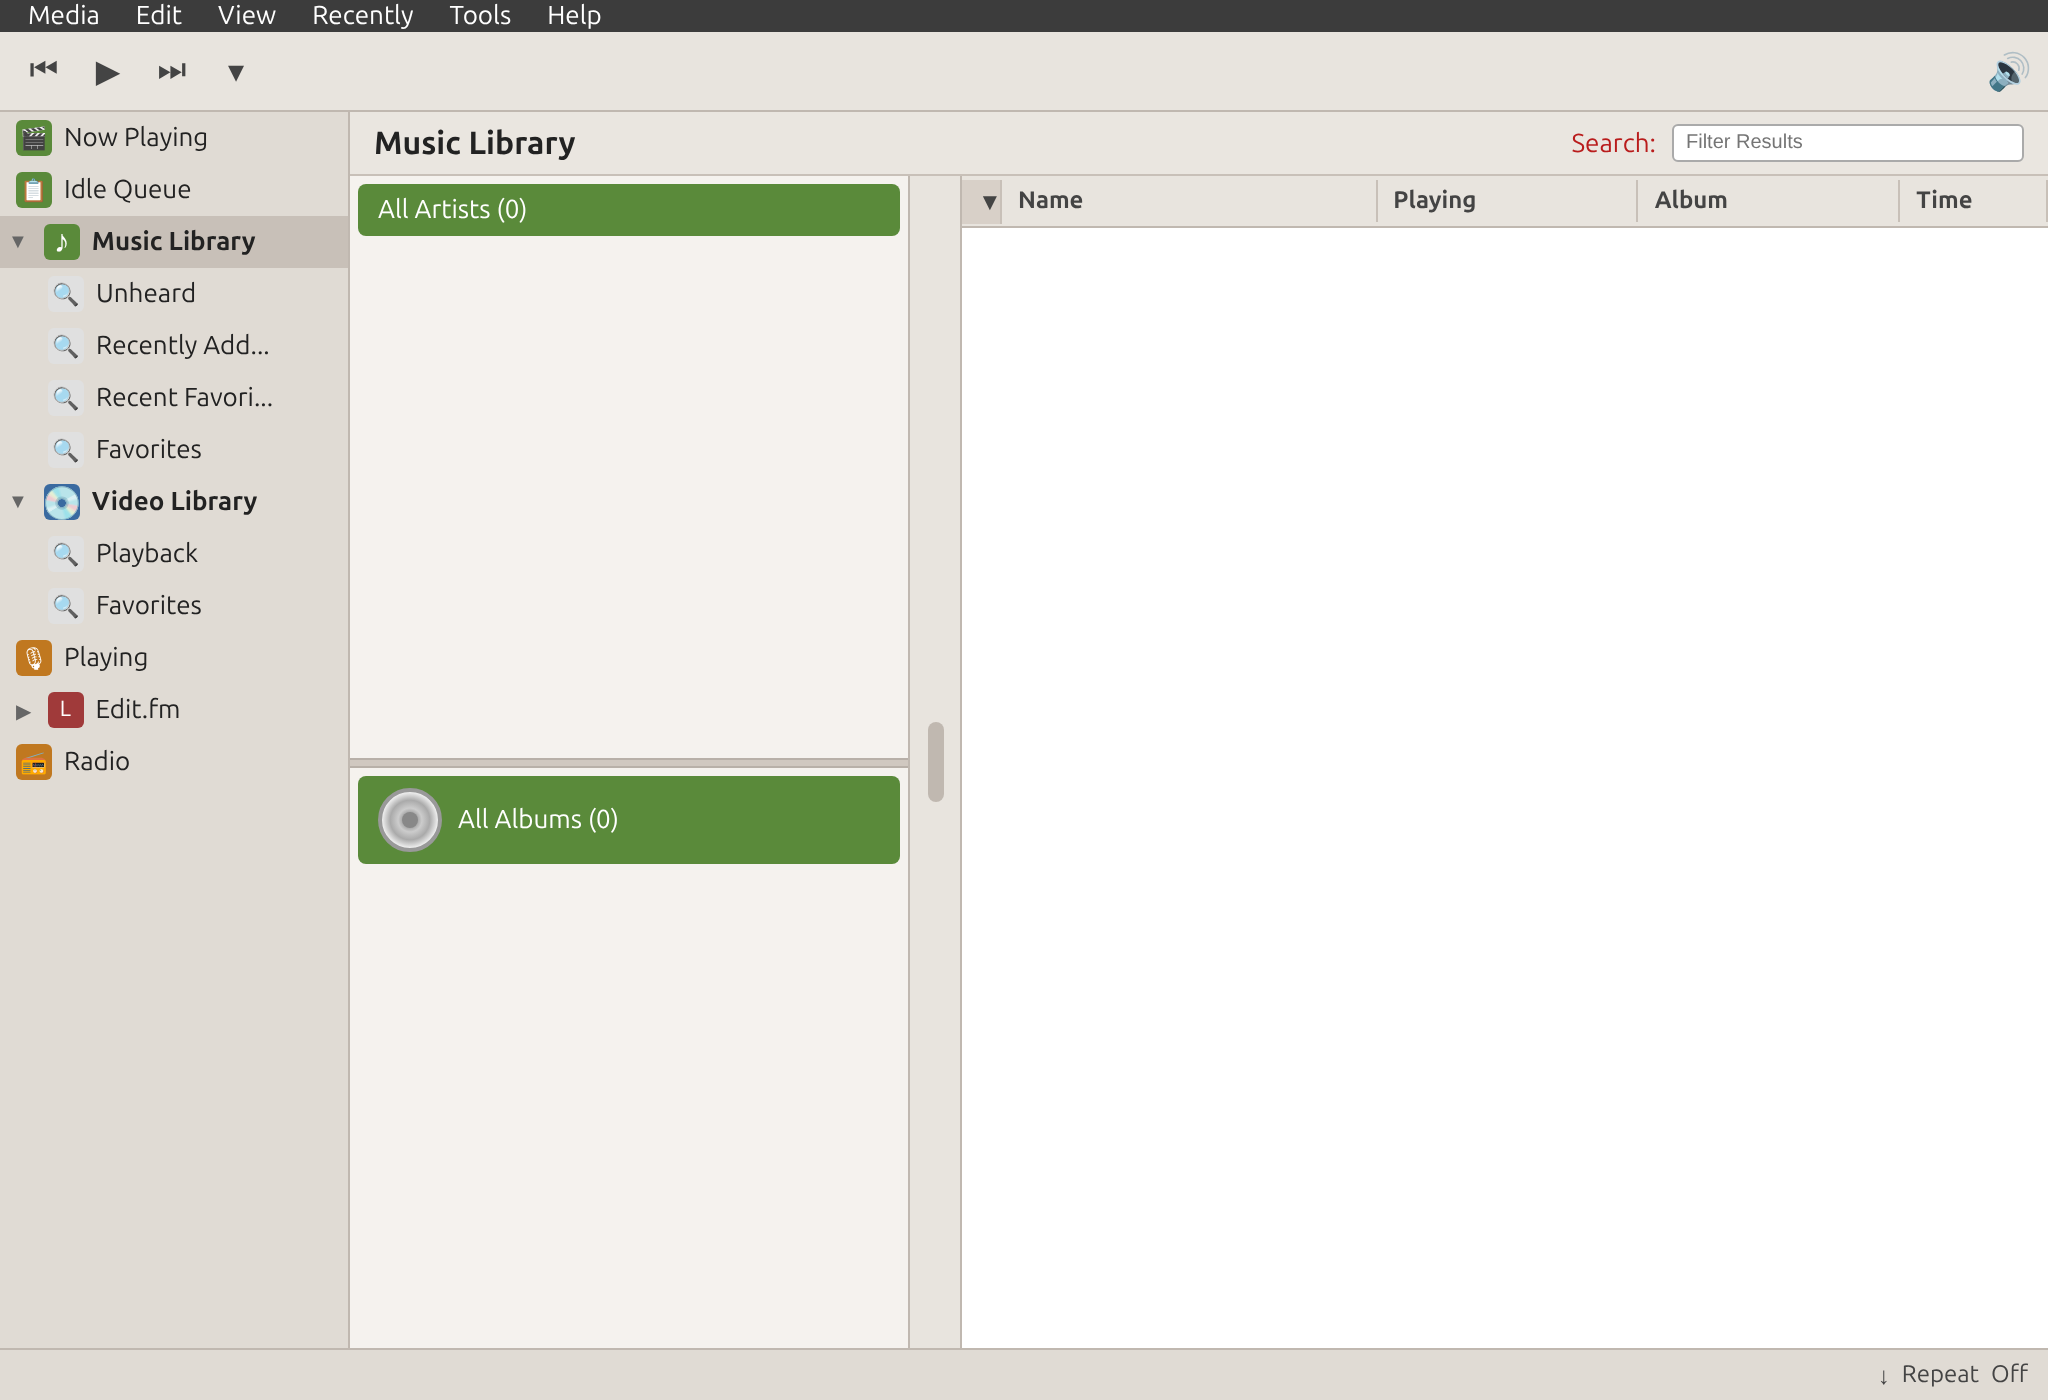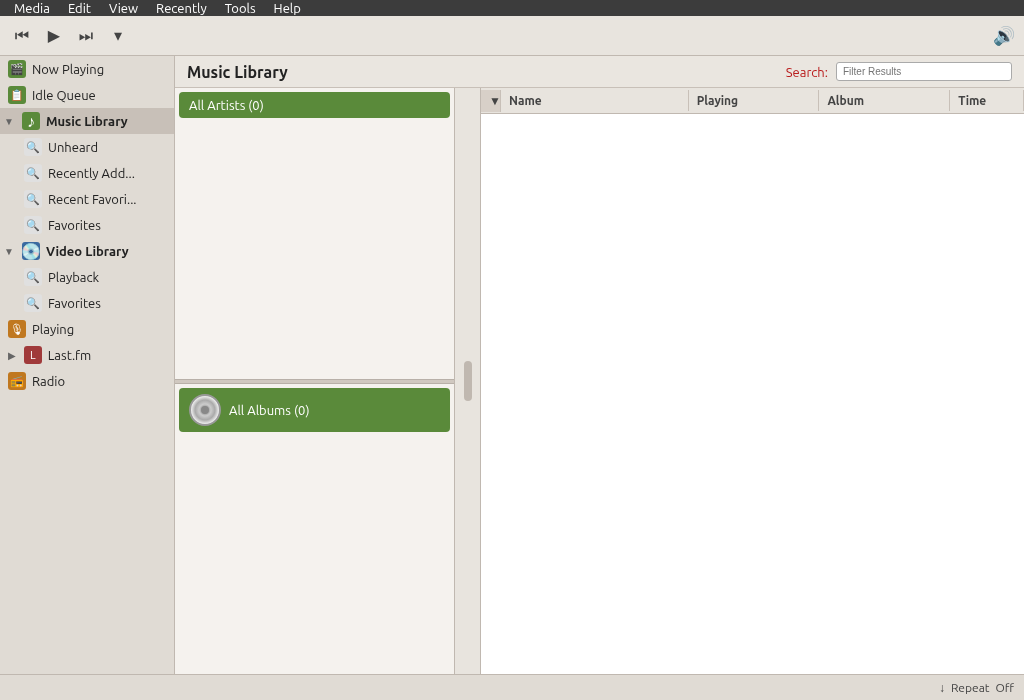--- a/index.html
+++ b/index.html
@@ -408,21 +408,21 @@
     </div>
 
     <div class="sidebar-item">
       <span class="sidebar-icon music-icon orange-icon">🎙</span>
       <span>Playing</span>
     </div>
 
     <div class="sidebar-item">
       <span class="sidebar-collapse-arrow">▶</span>
       <span class="sidebar-icon music-icon red-icon">L</span>
-      <span>Last.fm</span>
+      <span>Edit.fm</span>
     </div>
 
     <div class="sidebar-item">
       <span class="sidebar-icon music-icon orange-icon">📻</span>
       <span>Radio</span>
     </div>
   </div>
 
   <div class="content-area">
 

